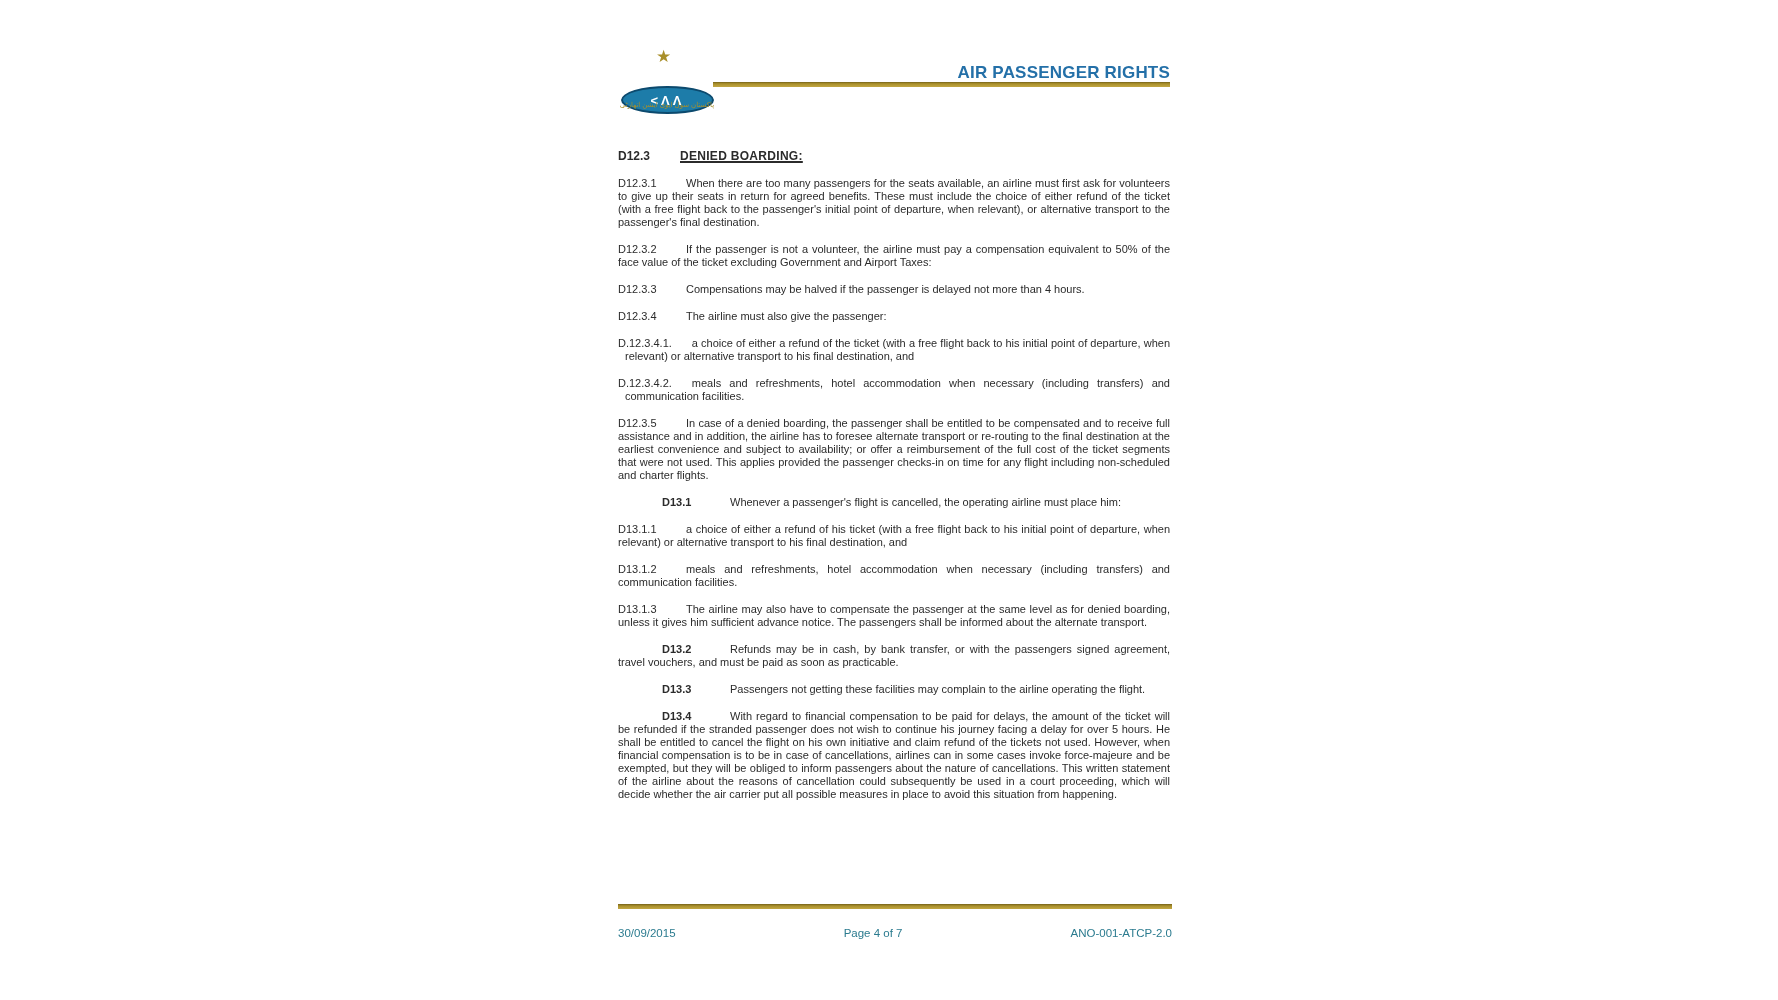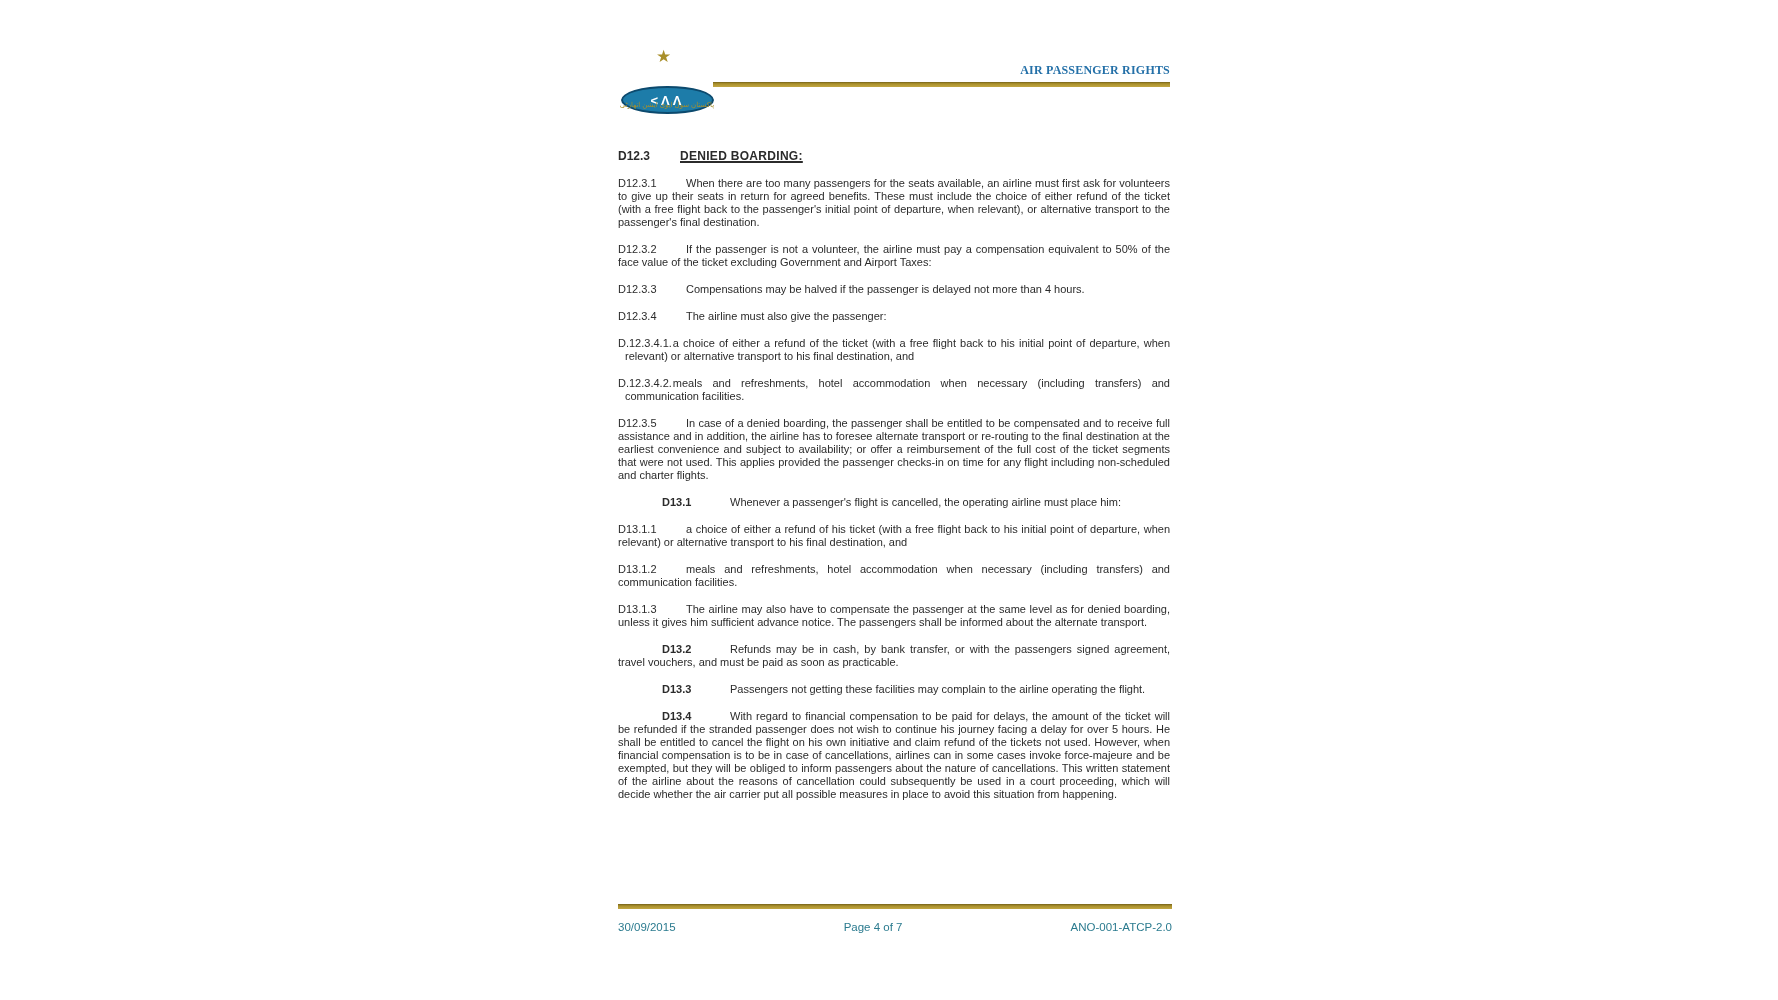--- a/index.html
+++ b/index.html
@@ -23,40 +23,40 @@
   }
   .logo-urdu {
     position:absolute; left:-14px; top:100px; width:126px; text-align:center;
     font-size:7px; line-height:9px; overflow:hidden; height:11px; white-space:nowrap;
   }
   .header-rule {
     position:absolute; left:95px; right:0; top:82px; height:5px;
     background:linear-gradient(#75621a 0%, #a98f2a 35%, #c2a744 100%);
   }
   .header-title {
-    position:absolute; right:0; top:63px; font-size:12px; font-weight:bold;
-    letter-spacing:0.2px; white-space:nowrap;font-family:Liberation Serif, serif;
+    position:absolute; right:0; top:63px; font-size:17px; font-weight:bold;
+    letter-spacing:0.2px; white-space:nowrap;
   }
 
   
   .doc-body { padding-top:40px; font-size:11px; line-height:13px; }
   .sec-heading { margin:0 0 14px 0; font-weight:bold; font-size:12px; line-height:13px;text-decoration:underline; }
   .sec-heading .h-label { display:inline-block; width:62px; }
   .sec-heading .h-text { text-decoration:underline; text-underline-offset:2px; letter-spacing:0.3px; }
   p.para { margin:0 0 14px 0; text-align:justify; }
   p.para .p-label { display:inline-block; width:68px; }
   p.para.hanging { padding-left:7px; text-indent:-7px; }
-  p.para.hanging .p-label { display:inline; width:auto; margin-right:1px; }
+  p.para.hanging .p-label { display:inline; width:auto; margin-right:20px; }
   .p-label.bold { font-weight:bold;margin-left:44px; }
 
   
   .doc-footer { position:absolute; left:618px; top:904px; width:554px; }
   .footer-rule { height:5px; background:linear-gradient(#75621a 0%, #ab912c 40%, #c2a744 100%); }
   .footer-row {
-    display:flex; justify-content:space-between; margin-top:12px;
+    display:flex; justify-content:space-between; margin-top:18px;
     font-size:11.5px; line-height:13px;align-items:flex-end;
   }
 </style>
 </head>
 <body style="color: rgb(43, 43, 43);">
 
 <div class="page-column">
 
   <div class="doc-header">
     <span class="logo-star" style="color: rgb(169, 143, 42);">★</span>

